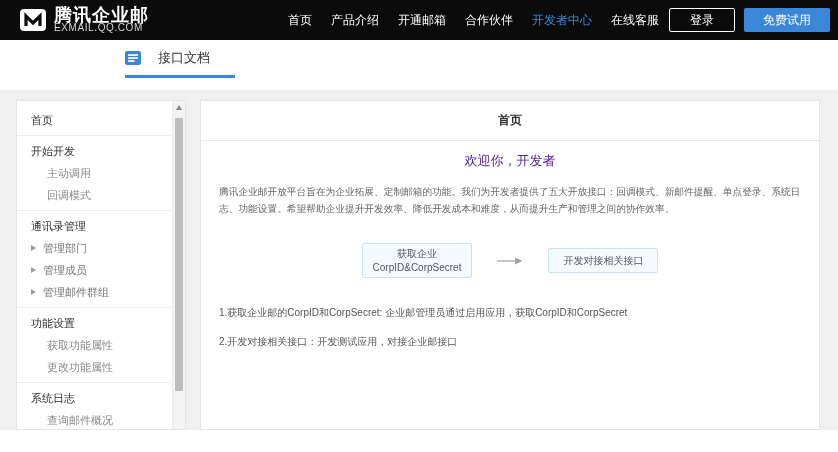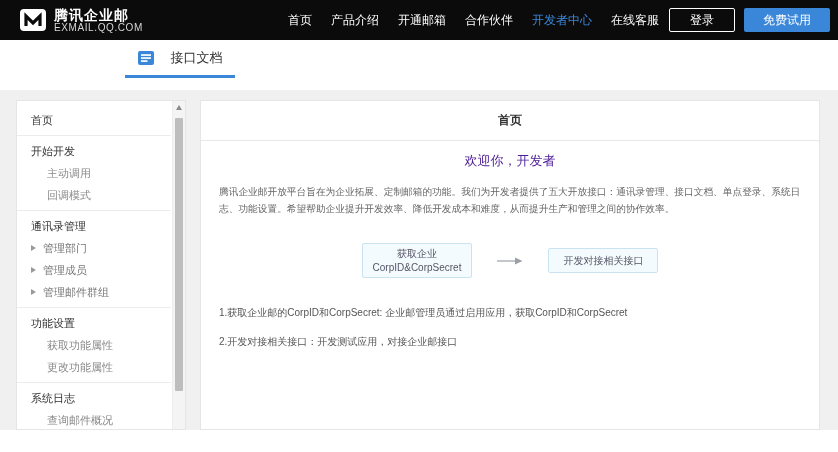--- a/index.html
+++ b/index.html
@@ -9,40 +9,40 @@
     font-family:"Liberation Sans","DejaVu Sans",sans-serif;
   }
   
   .topbar {
     position:absolute; left:0; top:0; width:838px; height:40px;
     background:var(--header-bg,#0b0b0b); display:flex; align-items:center; padding-left:20px;
   }
   .logo { display:flex; align-items:center; cursor:pointer; }
   .logo-icon { display:flex; }
   .logo-text { margin-left:8px; }
-  .logo-title { color:#fff; font-size:14px; font-weight:bold; letter-spacing:1px; line-height:15px; }
+  .logo-title { color:#fff; font-size:18px; font-weight:bold; letter-spacing:1px; line-height:15px; }
   .logo-sub { color:#d6d6d6; font-size:10px; letter-spacing:0.6px; line-height:9px; }
   .mainnav { position:absolute; left:288px; top:0; height:40px; display:flex; align-items:center; gap:19px; }
   .mainnav a { color:#fff; font-size:12px; text-decoration:none; cursor:pointer; white-space:nowrap; }
   .mainnav a.active { color:var(--accent,#3a87da); }
   .btn-login {
     position:absolute; right:103px; top:8px; width:66px; height:24px;
     background:transparent; border:1px solid #fff; border-radius:2px;
     color:#fff; font-size:12px; cursor:pointer; font-family:inherit;
   }
   .btn-trial {
     position:absolute; right:8px; top:8px; width:86px; height:24px;
     background:var(--accent,#3a87da); border:none; border-radius:2px;
     color:#fff; font-size:12px; cursor:pointer; font-family:inherit;
   }
   
   .tabbar { position:absolute; left:0; top:40px; width:838px; height:50px; background:#fff; }
   .tab {
     position:absolute; left:125px; top:0; width:110px; height:38px;
-    display:flex; align-items:center; justify-content:center; gap:17px;
+    display:flex; align-items:center; justify-content:flex-start; gap:17px;
     border-bottom:3px solid var(--accent,#3a87da); cursor:pointer;
   }
   .tab-label { font-size:13px; color:#333; }
   
   .band { position:absolute; left:0; top:90px; width:838px; height:340px; background:var(--page-bg,#f0f0f1); }
   .card { position:absolute; top:10px; height:330px; background:#fff; border:1px solid var(--card-border,#e5e5e5); }
   .sidebar { left:16px; width:170px; }
   .sb-list { padding:8px 14px 0 0; }
   .sb-item { height:22px; display:flex; align-items:center; padding-left:14px; font-size:11px; color:#333; cursor:pointer; white-space:nowrap; }
   .sb-item.sub { padding-left:30px; color:#8a8a8a; }
@@ -147,21 +147,21 @@
       </div>
       <div class="sb-scrollbar">
         <div class="sb-arrow"></div>
         <div class="sb-thumb"></div>
       </div>
     </aside>
 
     <section class="card main-card">
       <div class="card-title">首页</div>
       <div class="welcome">欢迎你，开发者</div>
-      <p class="intro">腾讯企业邮开放平台旨在为企业拓展、定制邮箱的功能。我们为开发者提供了五大开放接口：通讯录管理、接口文档、单点登录、系统日志、功能设置。希望帮助企业提升开发效率、降低开发成本和难度，从而提升生产和管理之间的协作效率。</p>
+      <p class="intro">腾讯企业邮开放平台旨在为企业拓展、定制邮箱的功能。我们为开发者提供了五大开放接口：回调模式、新邮件提醒、单点登录、系统日志、功能设置。希望帮助企业提升开发效率、降低开发成本和难度，从而提升生产和管理之间的协作效率。</p>
       <div class="flow">
         <div class="flow-box">
           <div class="fl">获取企业</div>
           <div class="fl">CorpID&amp;CorpSecret</div>
         </div>
         <span class="flow-arrow">
           <svg width="26" height="10" viewBox="0 0 26 10">
             <line x1="0" y1="5" x2="18" y2="5" stroke="#9aa0a6" stroke-width="1.2"></line>
             <path d="M18 1.5 L25.5 5 L18 8.5 Z" fill="#9aa0a6"></path>
           </svg>

